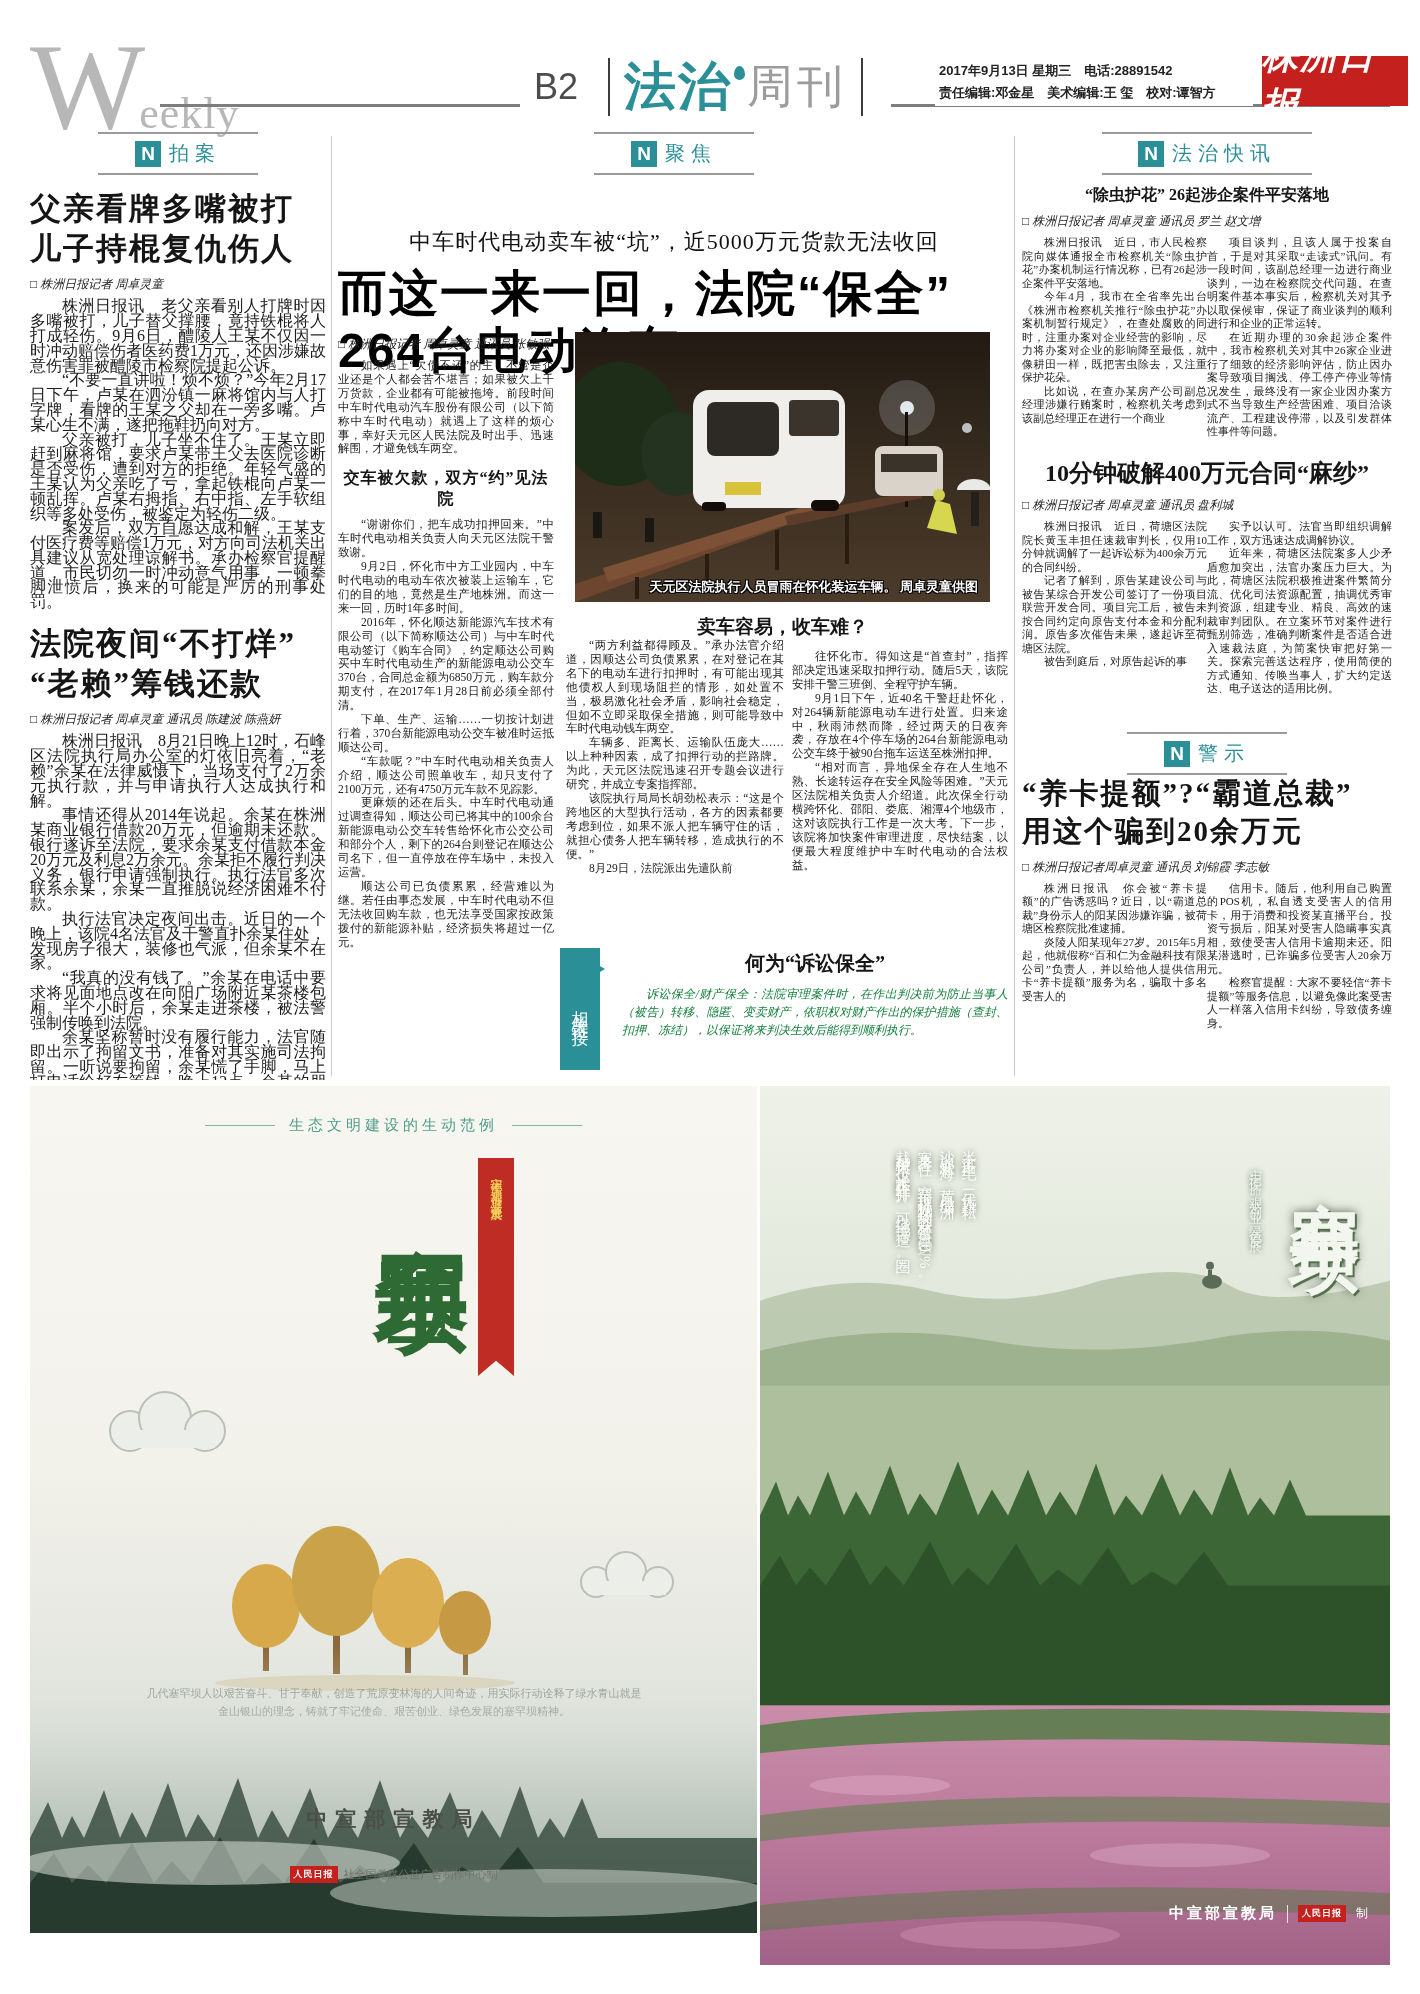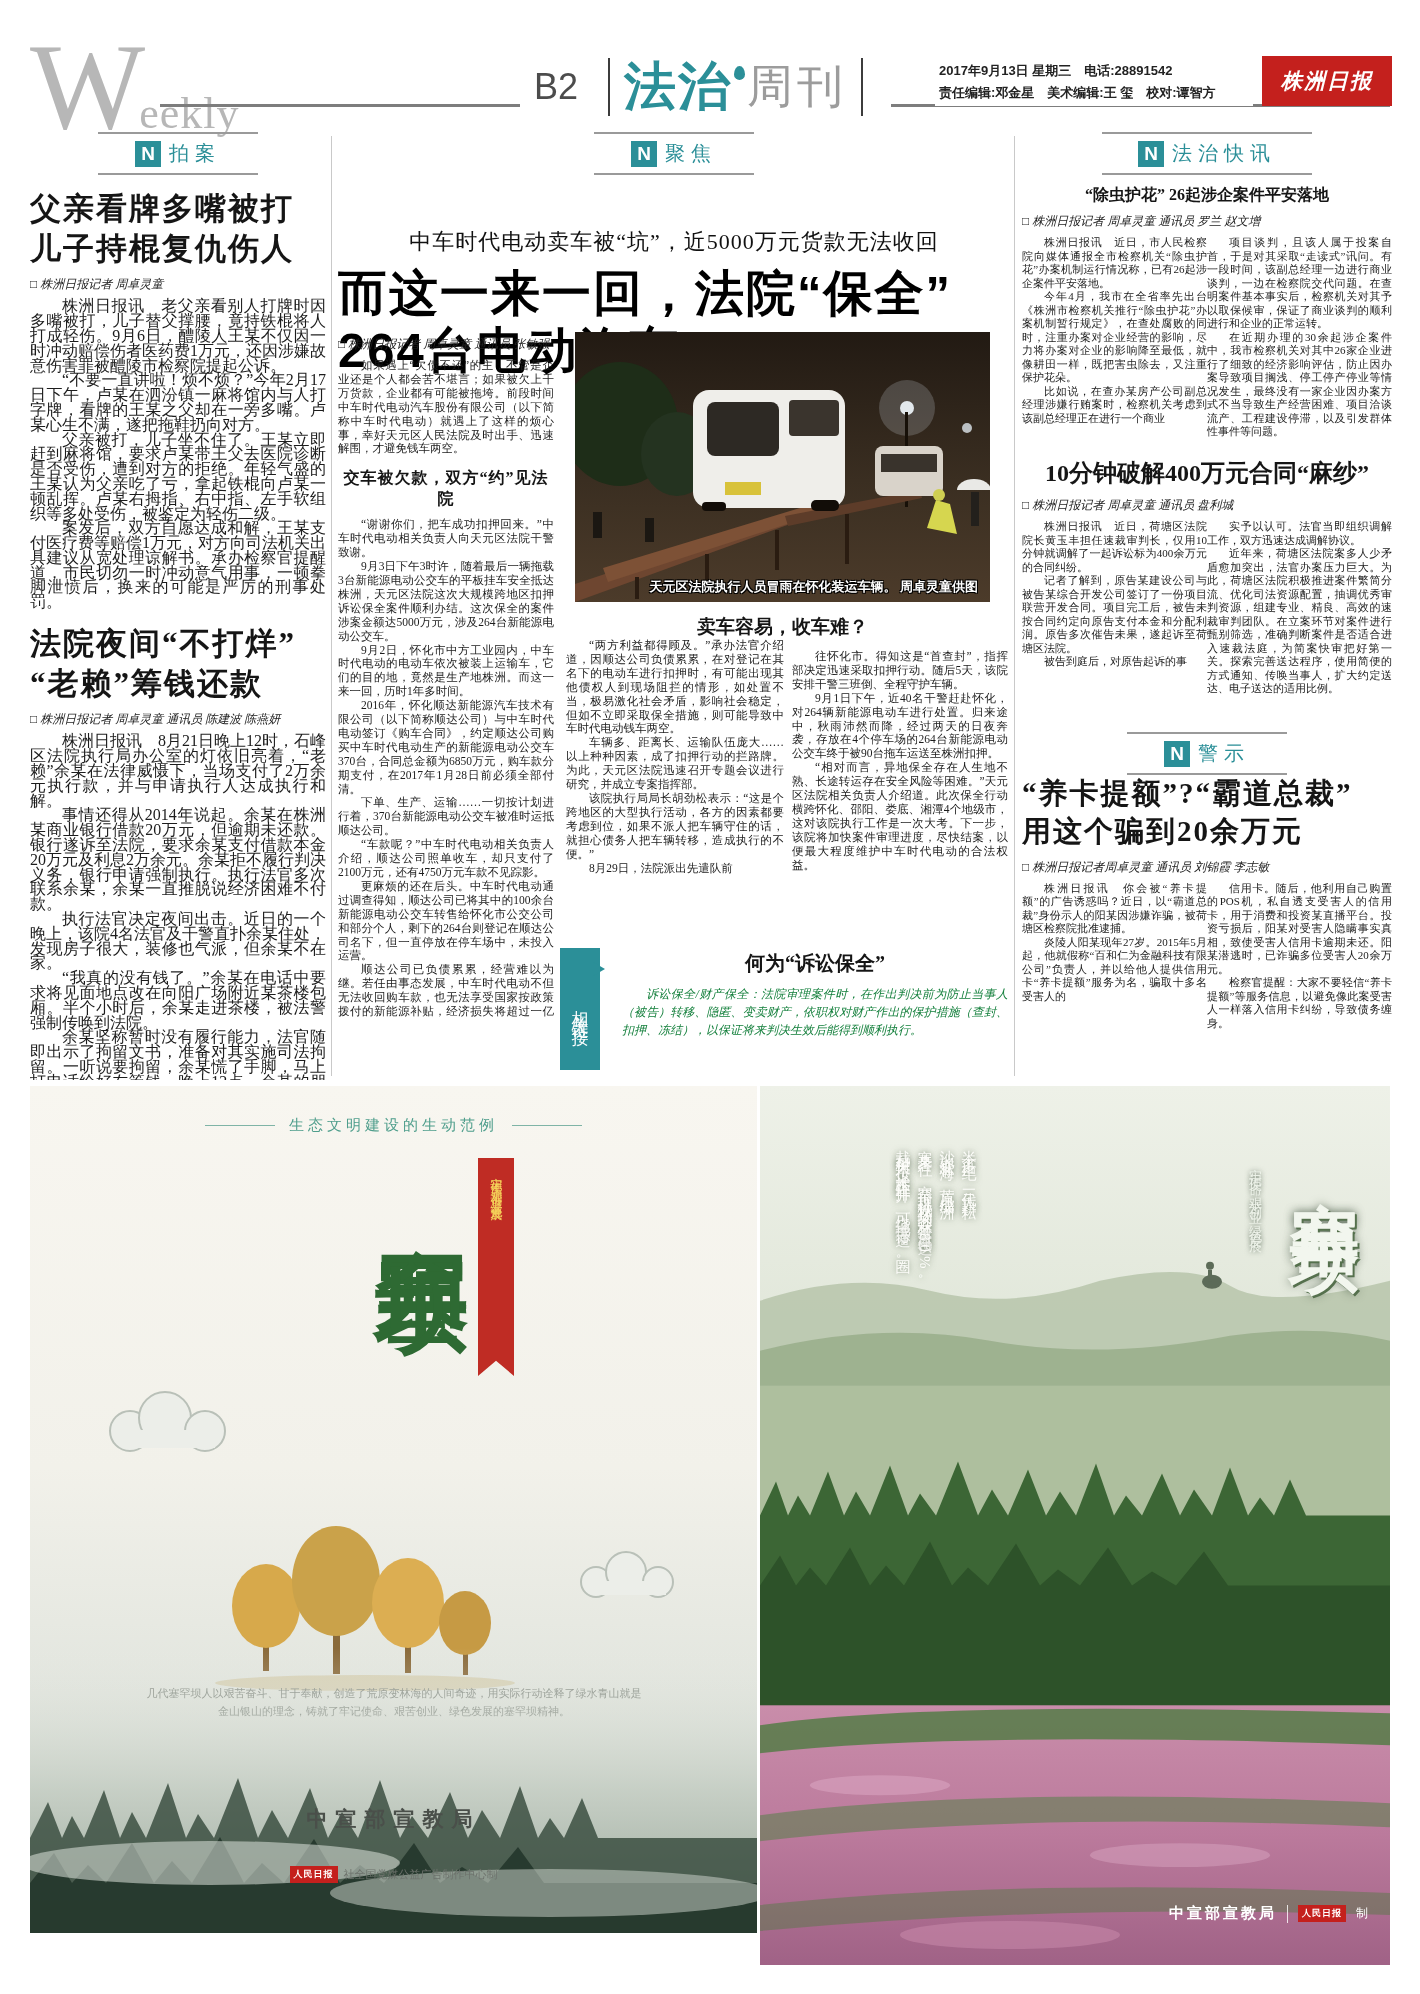--- a/index.html
+++ b/index.html
@@ -13,23 +13,23 @@
   .weekly .w2 { font-size:44px; letter-spacing:1px; position:relative; left:-6px; }
   .hrule { position:absolute; left:160px; top:104px; width:1230px; height:3px; background:#7d7d7d; }
   .hdr-block { position:absolute; left:520px; top:52px; background:#fff; display:flex; align-items:center; padding:0 14px;text-align:right; }
   .pageno { font-family:"Liberation Sans",sans-serif; font-size:36px; color:#4c4c4c; margin-right:16px; }
   .vbar { width:2px; height:58px; background:#3c3c3c; margin:0 14px; }
   .logo-main { font-size:52px; font-weight:bold; color:#2b8f98; letter-spacing:2px; font-family:"Liberation Sans",sans-serif; }
   .logo-drop { display:inline-block; width:11px; height:14px; background:#2b8f98; border-radius:50% 50% 50% 50% / 60% 60% 40% 40%; margin:0 2px 28px 2px; }
   .logo-sub { font-size:46px; color:#9c9c9c; letter-spacing:4px; font-family:"Liberation Sans",sans-serif; }
   .dateblock { position:absolute; left:935px; top:58px; width:318px; font-family:"Liberation Sans",sans-serif;
                font-size:13px; font-weight:bold; color:#222; line-height:22px; background:#fff; padding:2px 4px; }
-  .masthead { position:absolute; left:1262px; top:56px; width:130px; height:50px; background:#c4201d;
+  .masthead { position:absolute; left:1262px; top:56px; width:146px; height:50px; background:#c4201d;
               color:#fff; display:flex; align-items:center; justify-content:center;
-              font-style:italic; font-weight:bold; font-size:21px; letter-spacing:2px; }
+              font-style:italic; font-weight:bold; font-size:36px; letter-spacing:2px; }
 
   
   .nbadge { margin:0 auto; text-align:center; }
   .nb-rule { height:2px; background:#9a9a9a; }
   .nb-row { display:inline-flex; align-items:center; gap:8px; padding:6px 2px; }
   .nb-n { width:26px; height:26px; background:#2b8f98; color:#fff; font-family:"Liberation Sans",sans-serif;
           font-weight:bold; font-size:19px; display:flex; align-items:center; justify-content:center; }
   .nb-label { color:#2b8f98; font-size:20px; letter-spacing:6px; font-family:"Liberation Sans",sans-serif; }
 
   
@@ -191,21 +191,20 @@
     </div>
 
     <div class="c1">
       <div class="byline">□ 株洲日报记者 周卓灵童 通讯员 张敏强</div>
       <div class="plist">
           <p>如果遇上“欠债不还”的主，不管是企业还是个人都会苦不堪言；如果被欠上千万货款，企业都有可能被拖垮。前段时间中车时代电动汽车股份有限公司（以下简称中车时代电动）就遇上了这样的烦心事，幸好天元区人民法院及时出手、迅速解围，才避免钱车两空。</p>
         </div>
       <h3 class="sub1">交车被欠款，双方“约”见法院</h3>
       <div class="plist">
           <p>“谢谢你们，把车成功扣押回来。”中车时代电动相关负责人向天元区法院干警致谢。</p>
-          <p>9月3日下午3时许，随着最后一辆拖载3台新能源电动公交车的平板挂车安全抵达株洲，天元区法院这次大规模跨地区扣押诉讼保全案件顺利办结。这次保全的案件涉案金额达5000万元，涉及264台新能源电动公交车。</p>
           <p>9月2日，怀化市中方工业园内，中车时代电动的电动车依次被装上运输车，它们的目的地，竟然是生产地株洲。而这一来一回，历时1年多时间。</p>
           <p>2016年，怀化顺达新能源汽车技术有限公司（以下简称顺达公司）与中车时代电动签订《购车合同》，约定顺达公司购买中车时代电动生产的新能源电动公交车370台，合同总金额为6850万元，购车款分期支付，在2017年1月28日前必须全部付清。</p>
           <p>下单、生产、运输……一切按计划进行着，370台新能源电动公交车被准时运抵顺达公司。</p>
           <p>“车款呢？”中车时代电动相关负责人介绍，顺达公司照单收车，却只支付了2100万元，还有4750万元车款不见踪影。</p>
           <p>更麻烦的还在后头。中车时代电动通过调查得知，顺达公司已将其中的100余台新能源电动公交车转售给怀化市公交公司和部分个人，剩下的264台则登记在顺达公司名下，但一直停放在停车场中，未投入运营。</p>
           <p>顺达公司已负债累累，经营难以为继。若任由事态发展，中车时代电动不但无法收回购车款，也无法享受国家按政策拨付的新能源补贴，经济损失将超过一亿元。</p>
         </div>
     </div>
 
     <div class="photo">

